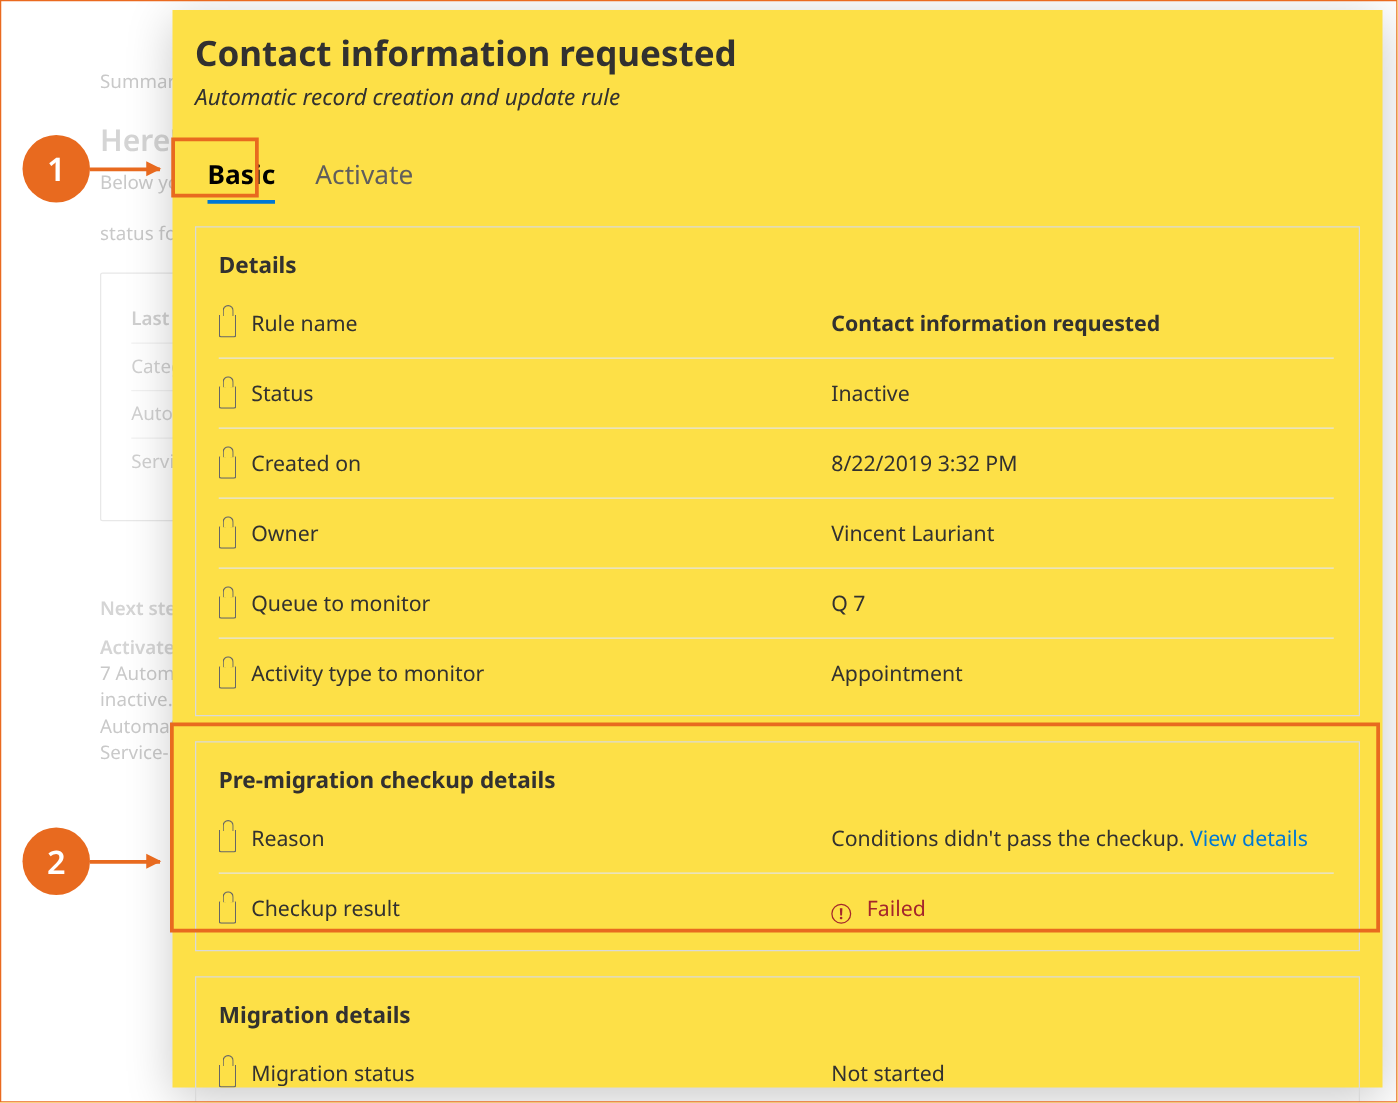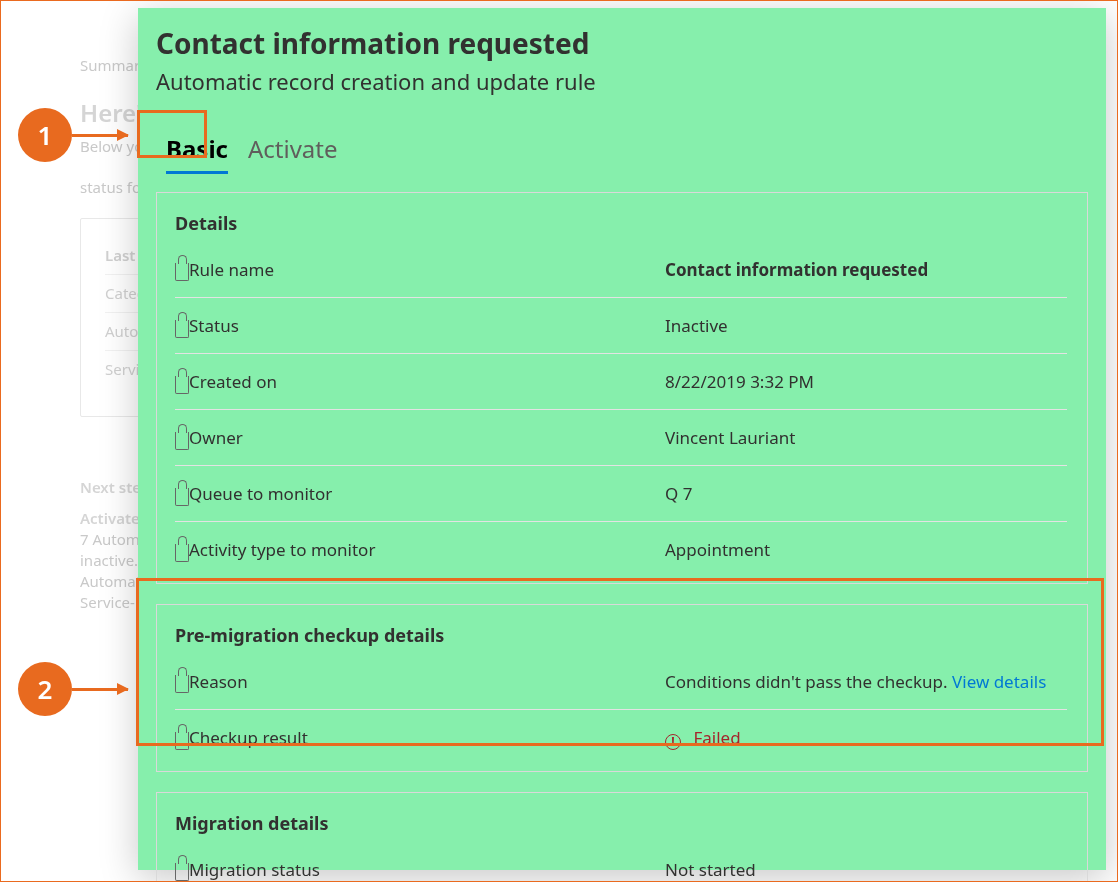--- a/index.html
+++ b/index.html
@@ -46,39 +46,40 @@
   .bg-next { margin-top: 60px; font-weight: 600; color: #d5d5d5; }
   .bg-act-title { margin-top: 10px; font-weight: 600; color: #d5d5d5; }
 
   
   .modal-panel {
     position: absolute;
     left: 138px;
     top: 8px;
     width: 968px;
     height: 862px;
-    background: #86efac;
+    background: #fde047;
     box-shadow: 0 8px 36px rgba(0,0,0,0.22);
     padding: 16px 18px 0 18px;
   }
   .panel-title {
     font-size: 28px;
     font-weight: 700;
     margin: 0 0 4px 0;
   }
   .panel-subtitle {
-    font-size: 22px;
+    font-size: 18px;
     color: #323130;
     margin: 0 0 36px 0;
+    font-style: italic;
   }
   .tabs {
     display: flex;
-    gap: 20px;
+    gap: 32px;
     margin-bottom: 18px;
-    font-size: 24px;
+    font-size: 21px;
     padding-left: 10px;
   }
   .tab {
     padding-bottom: 6px;
     color: #605e5c;
     cursor: pointer;
   }
   .tab.active {
     font-weight: 700;
     color: #000;
@@ -100,20 +101,21 @@
     display: flex;
     align-items: center;
     border-top: 1px solid #e3e3e3;
     min-height: 56px;
     padding: 6px 0;
   }
   .kv-row:first-of-type { border-top: none; }
   .kv-label-cell {
     display: flex;
     align-items: center;
+    gap: 12px;
     width: 490px;
     flex-shrink: 0;
     font-size: 17px;
     color: #323130;
   }
   .kv-value-cell {
     font-size: 17px;
     color: #323130;
     flex: 1;
   }

